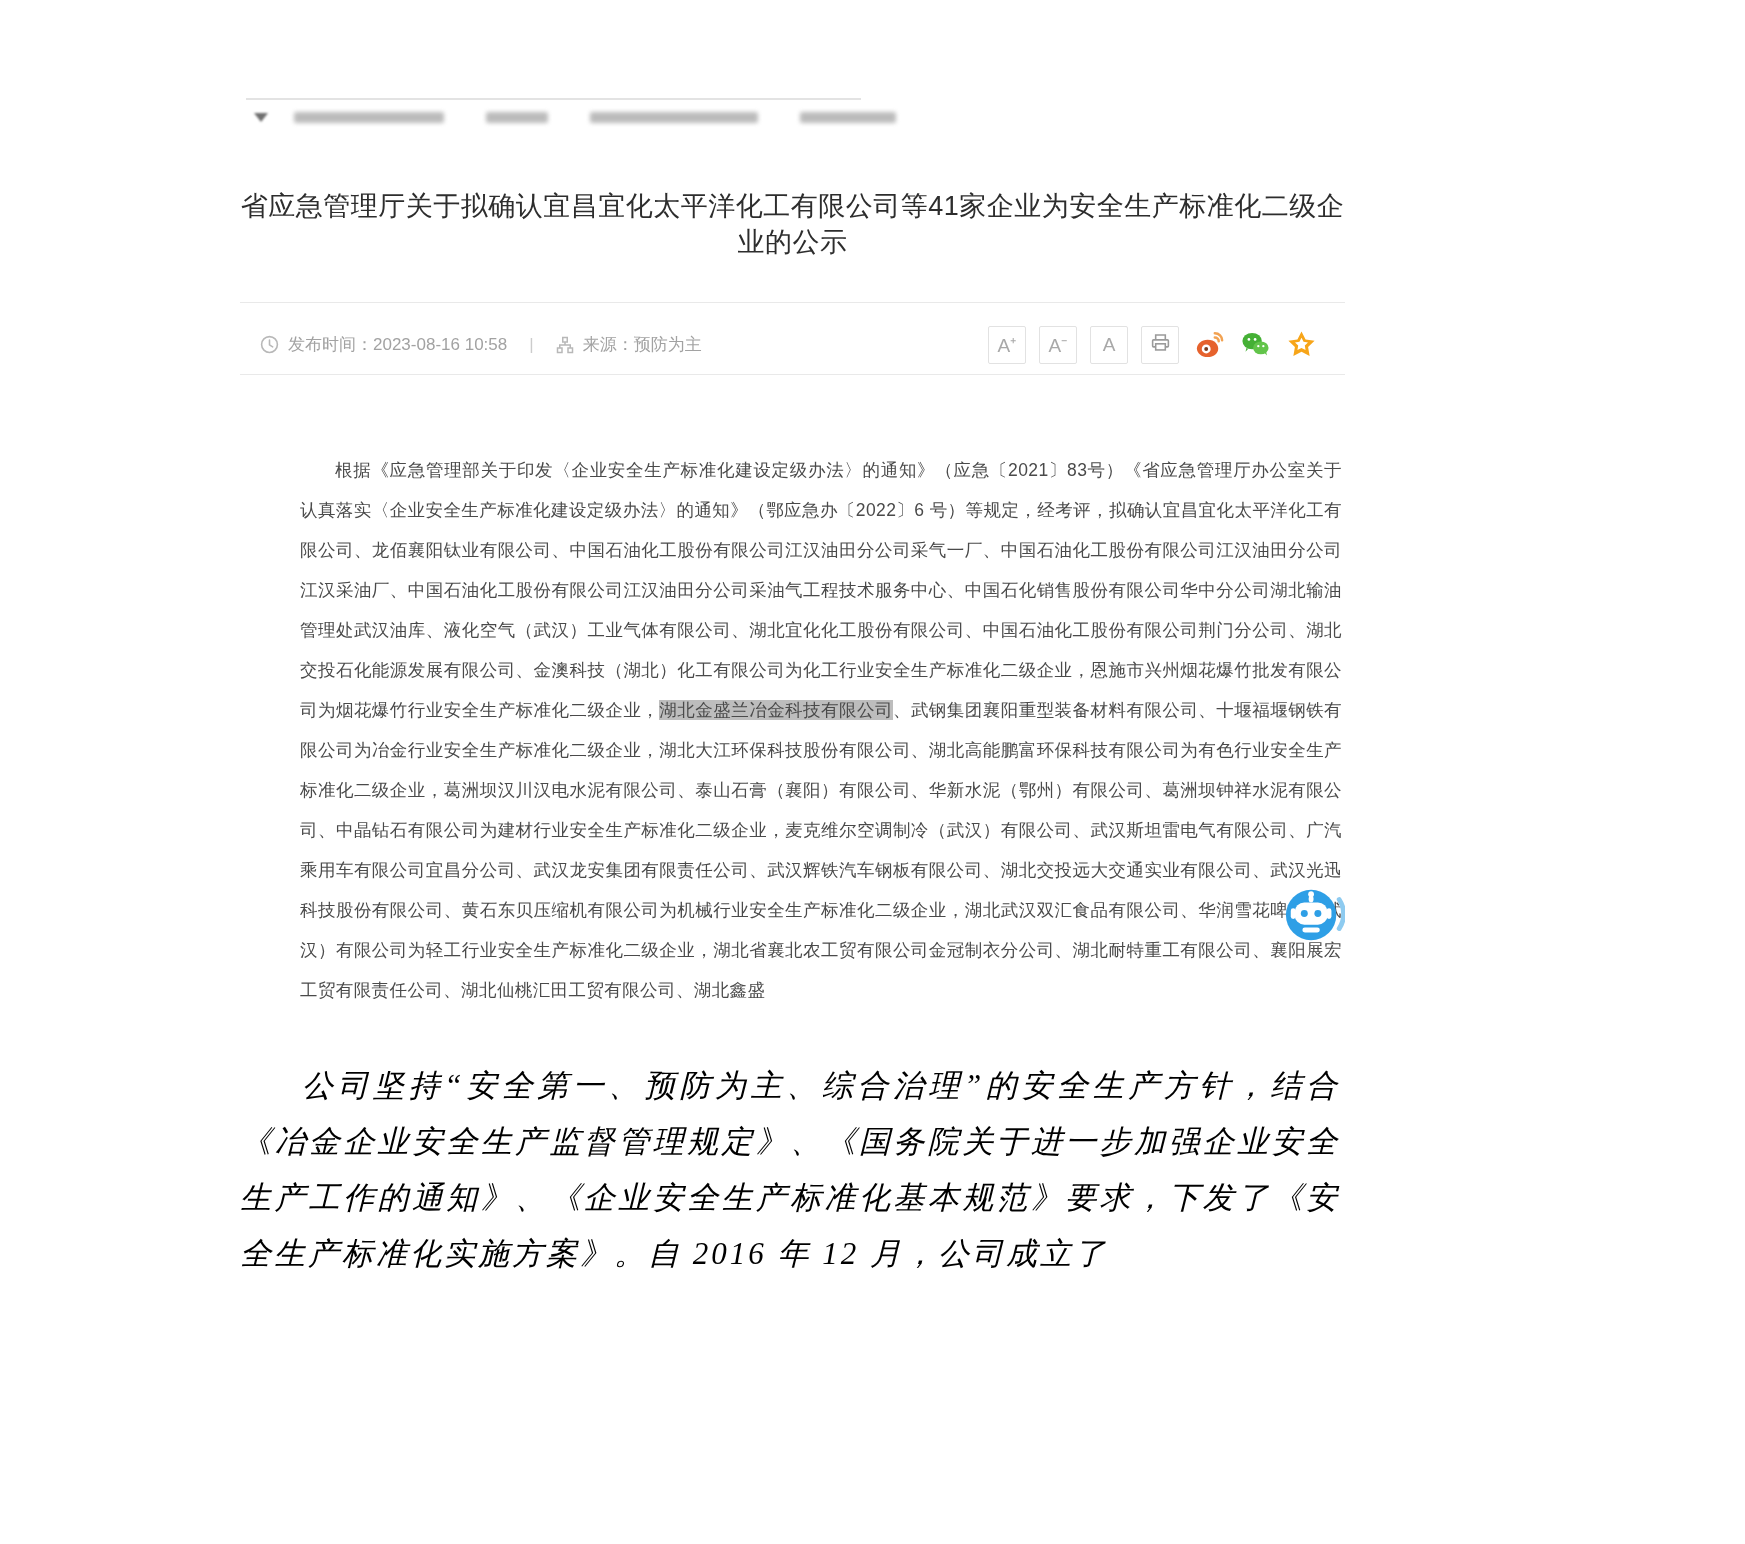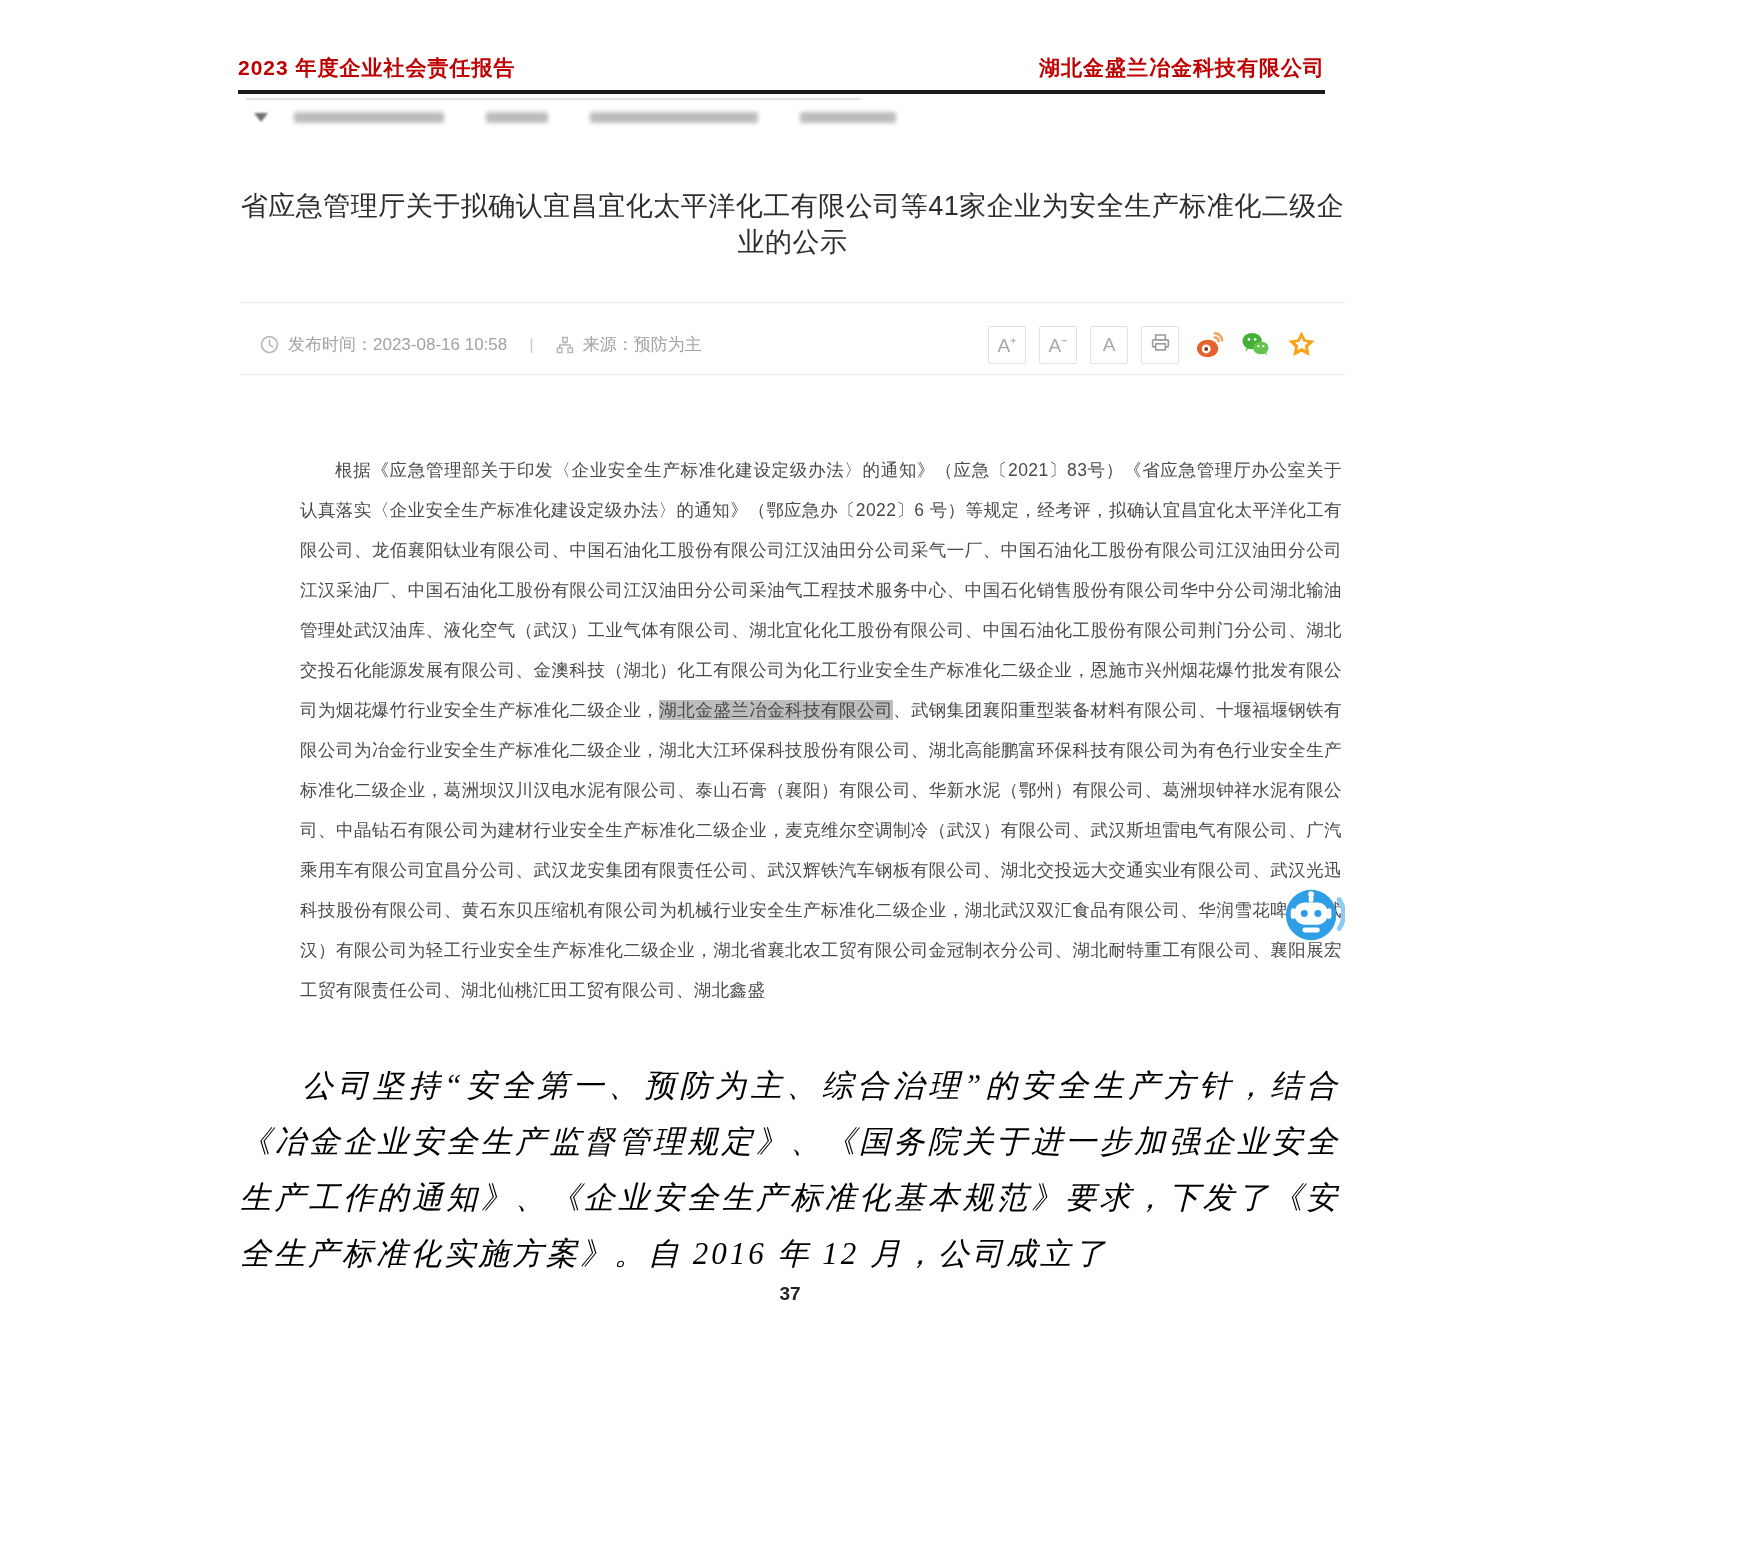--- a/index.html
+++ b/index.html
@@ -74,24 +74,20 @@
   .page-number {
     position:absolute; top:1283px; left:240px; width:1100px;
     text-align:center; font-size:19px; font-weight:bold; color:#222;
   }
 </style>
 </head>
 <body>
 
 <div class="page">
 
-  <div class="doc-header">
-    <span>2023 年度企业社会责任报告</span>
-    <span>湖北金盛兰冶金科技有限公司</span>
-  </div>
 
   <div class="webshot">
 
     <div class="ws-topline"></div>
 
     <div class="crumb-row">
       <span class="crumb-tri"></span>
       <span class="blur-bar bb1"></span>
       <span class="blur-bar bb2"></span>
       <span class="blur-bar bb3"></span>
@@ -182,15 +178,14 @@
       <rect x="45" y="25" width="5" height="11" rx="2.5" fill="#ffffff"></rect>
       <circle cx="22" cy="30.5" r="3.6" fill="#2e9fe6"></circle>
       <circle cx="36" cy="30.5" r="3.6" fill="#2e9fe6"></circle>
       <rect x="20" y="45" width="18" height="5" rx="2.5" fill="#ffffff"></rect>
     </svg>
   </div>
 
 
   <p class="report-para">公司坚持“安全第一、预防为主、综合治理”的安全生产方针，结合《冶金企业安全生产监督管理规定》、《国务院关于进一步加强企业安全生产工作的通知》、《企业安全生产标准化基本规范》要求，下发了《安全生产标准化实施方案》。自 2016 年 12 月，公司成立了</p>
 
-  <div class="page-number">37</div>
 
 </div>
 
 </body></html>

